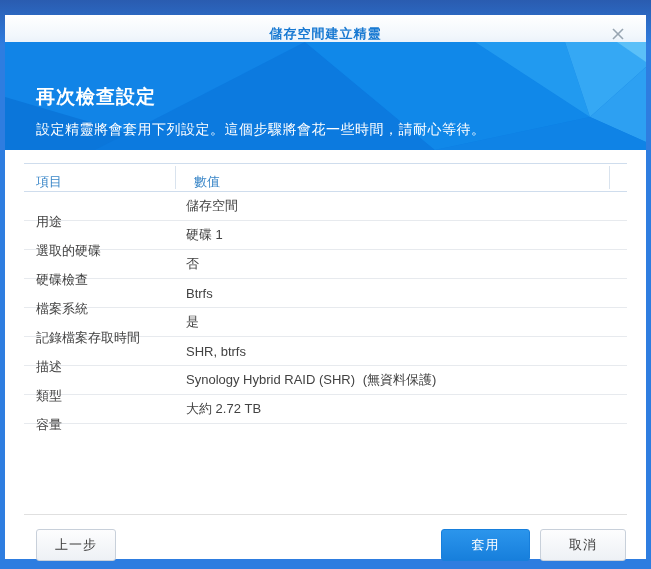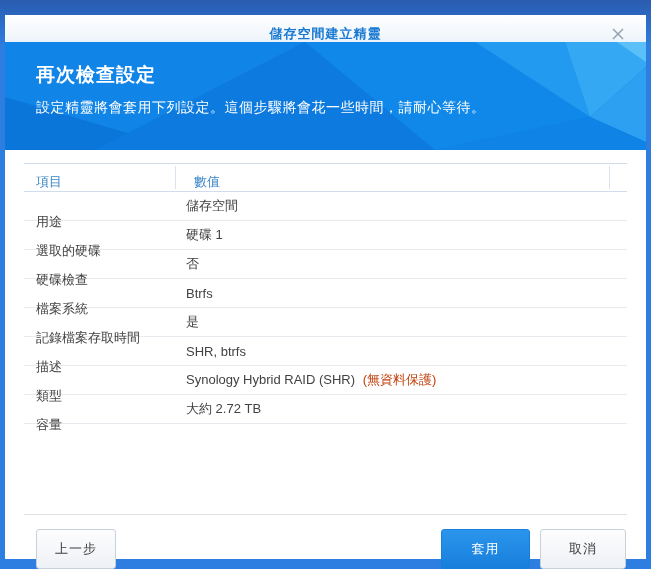--- a/index.html
+++ b/index.html
@@ -9,42 +9,42 @@
   
   .titlebar{position:absolute;left:5px;top:15px;right:5px;height:37px;
             background:linear-gradient(180deg,#ffffff 0%,#f2f7fc 55%,#e2ecf7 100%);
             display:flex;align-items:center;justify-content:center;}
   .title{font-size:13px;font-weight:bold;color:#1879d2;letter-spacing:1px;}
   .close-btn{position:absolute;right:18px;top:9px;width:20px;height:20px;cursor:pointer;
              display:flex;align-items:center;justify-content:center;}
   
   .hero{position:absolute;left:5px;top:42px;right:5px;height:108px;background:#0d7fe3;overflow:hidden;}
   .hero svg.bg{position:absolute;left:0;top:0;width:100%;height:100%;display:block;}
-  .hero-text{position:relative;padding:21px 0 0 31px;color:#ffffff;}
+  .hero-text{position:relative;padding:43px 0 0 31px;color:#ffffff;}
   .hero-heading{font-size:19px;font-weight:bold;line-height:24px;letter-spacing:1px;}
   .hero-subtitle{font-size:14px;line-height:22px;margin-top:9px;letter-spacing:0.5px;}
   
   .content{position:absolute;left:5px;top:150px;right:5px;bottom:10px;background:#ffffff;}
   
   .grid{position:absolute;left:19px;top:13px;width:603px;}
   .grid-header{position:relative;height:27px;border-top:1px solid #cfdded;border-bottom:1px solid #cfdded;
                display:flex;align-items:flex-end;color:#3b87c8;font-size:13px;}
   .col-item{width:151px;padding-left:12px;box-sizing:border-box;}
   .col-value{flex:1;padding-left:19px;}
   .vdiv{position:absolute;top:2px;bottom:2px;width:1px;background:#d9e3ee;}
   .vdiv.d1{left:151px;}
   .vdiv.d2{left:585px;}
   .grid-row{display:flex;align-items:center;height:28px;border-bottom:1px solid #e7eaee;
             font-size:13px;color:#424242;}
   .row-label{width:151px;padding-left:12px;box-sizing:border-box;margin-top:32px;}
   .row-value{flex:1;padding-left:11px;}
-  .warn{color:#c2410c;margin-left:4px;}
+  .warn{color:#404040;margin-left:4px;}
   
   .footer-sep{position:absolute;left:19px;width:603px;top:364px;height:1px;background:#e0e0e0;}
-  .btn{position:absolute;top:379px;height:40px;box-sizing:border-box;border-radius:3px;
+  .btn{position:absolute;top:379px;height:32px;box-sizing:border-box;border-radius:3px;
        font-size:13px;display:flex;align-items:center;justify-content:center;cursor:pointer;
        letter-spacing:1px;}
   .btn.secondary{background:linear-gradient(180deg,#fdfdfe 0%,#eef1f5 100%);
                  border:1px solid #c8d0da;color:#3c3c3c;}
   .btn-back{left:31px;width:80px;}
   .btn-apply{left:436px;width:89px;background:linear-gradient(180deg,#2b95ec 0%,#177fdc 100%);
              border:1px solid #177fdc;color:#ffffff;}
   .btn-cancel{left:535px;width:86px;}
 </style>
 </head>

